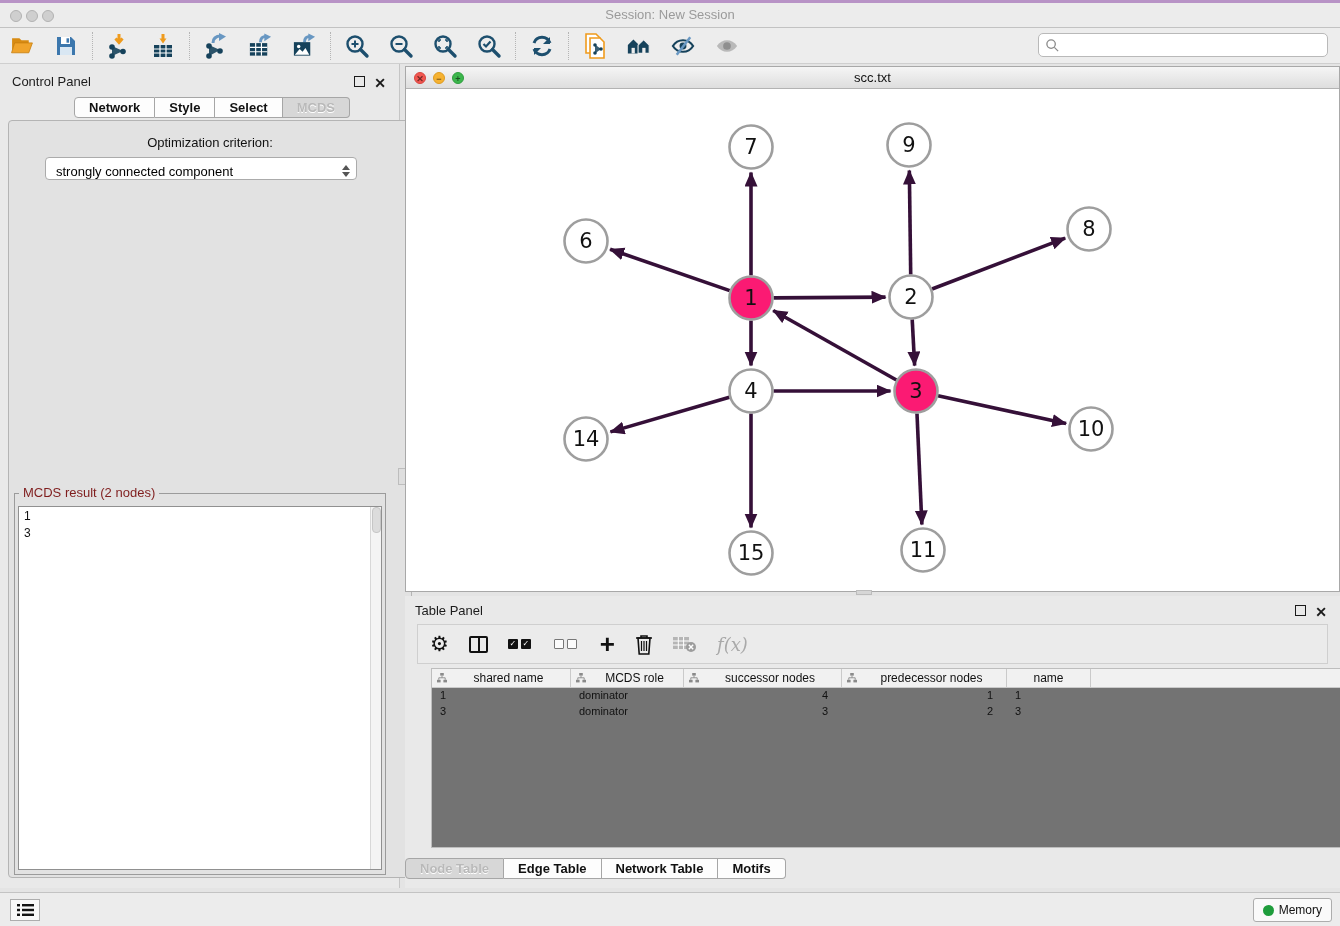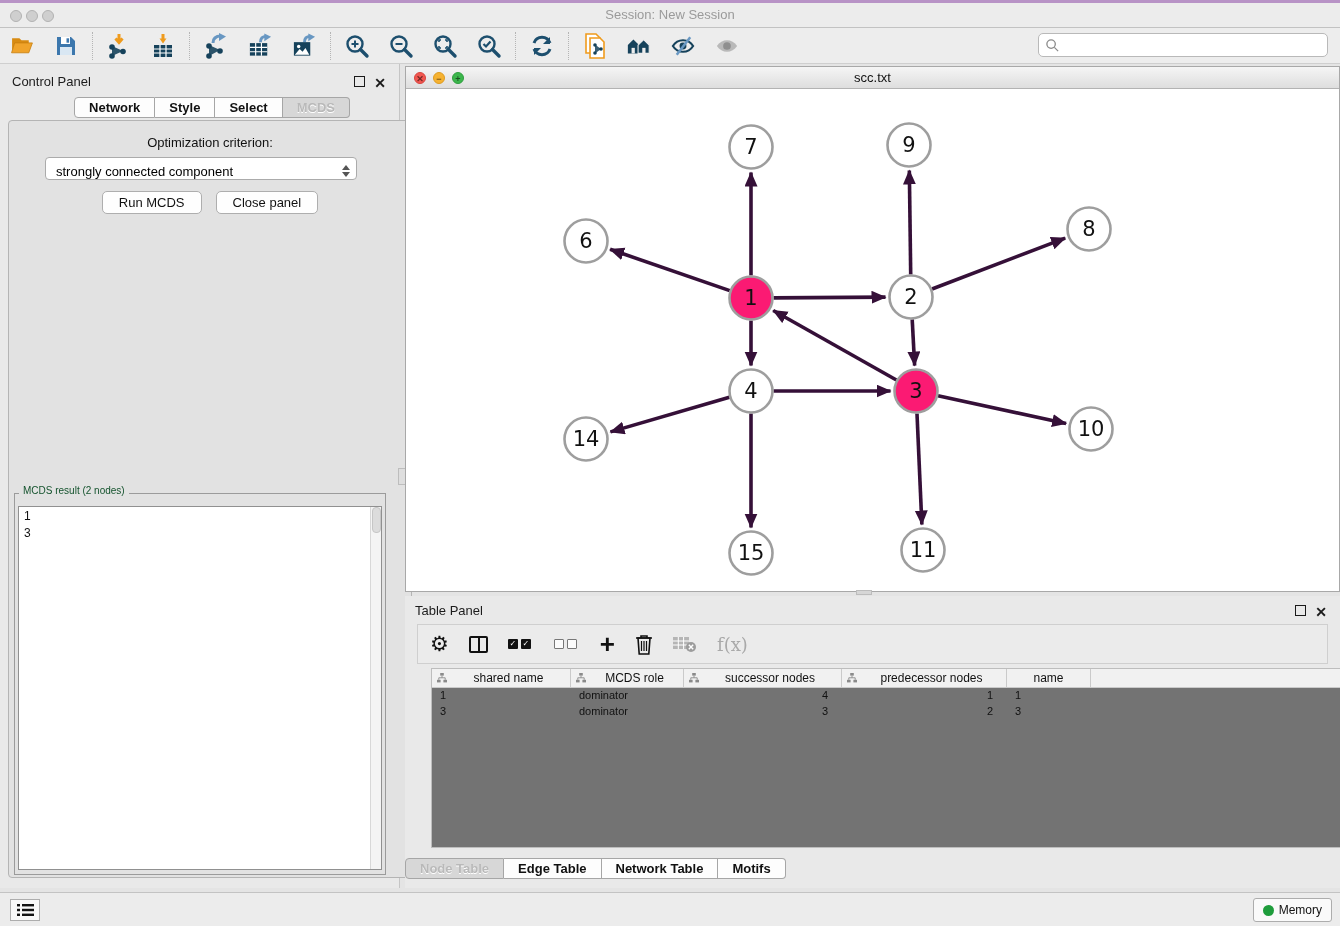--- a/index.html
+++ b/index.html
@@ -34,21 +34,21 @@
   #opt-label { top:14px; width:100%; text-align:center; font-size:13px; color:#111; }
   #criterion-select { left:36px; top:36px; width:312px; height:23px; background:#fff; border:1px solid #ababab; border-radius:4px; display:flex; align-items:center; padding:5px 6px 0 10px; font-size:13px; }
   #criterion-value { flex:1; }
   .stepper { display:flex; flex-direction:column; gap:2px; align-items:center; }
   .stepper i { width:0; height:0; border-left:4px solid transparent; border-right:4px solid transparent; display:block; }
   .step-up { border-bottom:5px solid #555; }
   .step-down { border-top:5px solid #555; }
   #cp-buttons { top:70px; width:100%; display:flex; justify-content:center; gap:14px; }
   .mac-btn { height:23px; padding:0 16px; background:#fefefe; border:1px solid #aeaeae; border-radius:5px; font-size:13px; color:#111; line-height:21px; }
   #result-fieldset { left:5px; top:372px; width:372px; height:382px; border:1px solid #9b9b9b; }
-  #result-legend { position:absolute; top:-9px; left:4px; background:#e2e2e2; padding:0 4px; font-size:10px; color:#14532d; }
+  #result-legend { position:absolute; top:-9px; left:4px; background:#e2e2e2; padding:0 4px; font-size:13px; color:#7f1d1d; }
   #result-area { position:absolute; left:3px; top:12px; width:364px; height:364px; background:#fff; border:1px solid #909090; font-size:12px; color:#111; }
   #result-lines { padding:1px 5px; line-height:17px; white-space:pre-line; }
   #result-scroll { position:absolute; right:0; top:0; width:11px; height:100%; background:#f4f4f4; border-left:1px solid #d8d8d8; }
   #result-thumb { position:absolute; top:0; left:1px; width:9px; height:26px; background:#dcdcdc; border:1px solid #c6c6c6; border-radius:4px; }
 
   
   #network-window { left:405px; top:66px; width:935px; height:526px; border:1px solid #a8a8a8; background:#fff; }
   #nw-titlebar { left:0; top:0; width:100%; height:22px; background:linear-gradient(#f5f5f5,#dedede); border-bottom:1px solid #b3b3b3; }
   .tl { width:12px; height:12px; border-radius:50%; position:absolute; top:5px; font-size:9px; font-weight:bold; color:rgba(0,0,0,0.55); text-align:center; line-height:12px; }
   .tl-red { background:#f25750; border:1px solid #d8453f; }
@@ -62,21 +62,21 @@
   
   #table-panel { left:405px; top:596px; width:935px; height:292px; background:#e9e9e9; }
   #tp-toolbar { left:12px; top:28px; width:911px; height:40px; background:#ebebeb; border:1px solid #cfcfcf; display:flex; align-items:center; padding-left:12px; gap:20px; }
   .tpi { display:inline-flex; align-items:center; justify-content:center; height:24px; }
   .gear-glyph { font-size:21px; color:#111; font-family:"DejaVu Sans", sans-serif; }
   .cols-icon { width:19px; height:17px; border:2px solid #111; border-radius:2px; position:relative; }
   .cols-icon::after { content:""; position:absolute; left:50%; top:0; width:2px; height:100%; background:#111; }
   .chk { width:10px; height:10px; background:#111; color:#fff; font-size:8px; line-height:10px; text-align:center; border-radius:1px; margin-right:3px; display:inline-block; }
   .unchk { width:10px; height:10px; border:1.5px solid #777; border-radius:1px; margin-right:3px; display:inline-block; background:#fbfbfb; }
   .plus-glyph { font-size:26px; font-weight:bold; color:#111; line-height:20px; }
-  .fx-glyph { font-family:"DejaVu Serif", serif; font-size:18px; color:#a9a9a9; }
+  .fx-glyph { font-family:"DejaVu Serif", serif; font-style:italic; font-size:18px; color:#a9a9a9; }
   #tp-table { left:26px; top:72px; width:911px; height:180px; background:#737373; border:1px solid #bdbdbd; overflow:hidden; }
   #tp-header { display:flex; height:19px; background:#f1f1f1; border-bottom:1px solid #cacaca; }
   .th-cell { display:flex; align-items:center; border-right:1px solid #cacaca; font-size:12px; color:#111; position:relative; }
   .th-label { flex:1; text-align:center; padding:0 4px; }
   .tr-row { display:flex; height:16px; font-size:11px; color:#111; }
   .td-cell { padding:1px 14px 0 8px; overflow:hidden; white-space:nowrap; }
   #tp-tabs { left:0; top:262px; width:935px; display:flex; justify-content:flex-start; }
 
   
   #statusbar { left:0; top:892px; width:1340px; height:34px; background:#ececec; border-top:1px solid #c3c3c3; }
@@ -269,24 +269,20 @@
   </div>
 
   <div id="cp-body" class="abs">
     <div id="opt-label" class="abs">Optimization criterion:</div>
     <div id="criterion-select" class="abs">
       <span id="criterion-value">strongly connected component</span>
       <span class="stepper">
           <i class="step-up"></i>
           <i class="step-down"></i>
         </span>
-    </div>
-    <div id="cp-buttons" class="abs">
-      <button class="mac-btn">Run MCDS</button>
-      <button class="mac-btn">Close panel</button>
     </div>
     <div id="result-fieldset" class="abs">
       <span id="result-legend">MCDS result (2 nodes)</span>
       <div id="result-area">
         <div id="result-lines">1
 3</div>
         <div id="result-scroll">
             <div id="result-thumb"></div>
           </div>
       </div>

